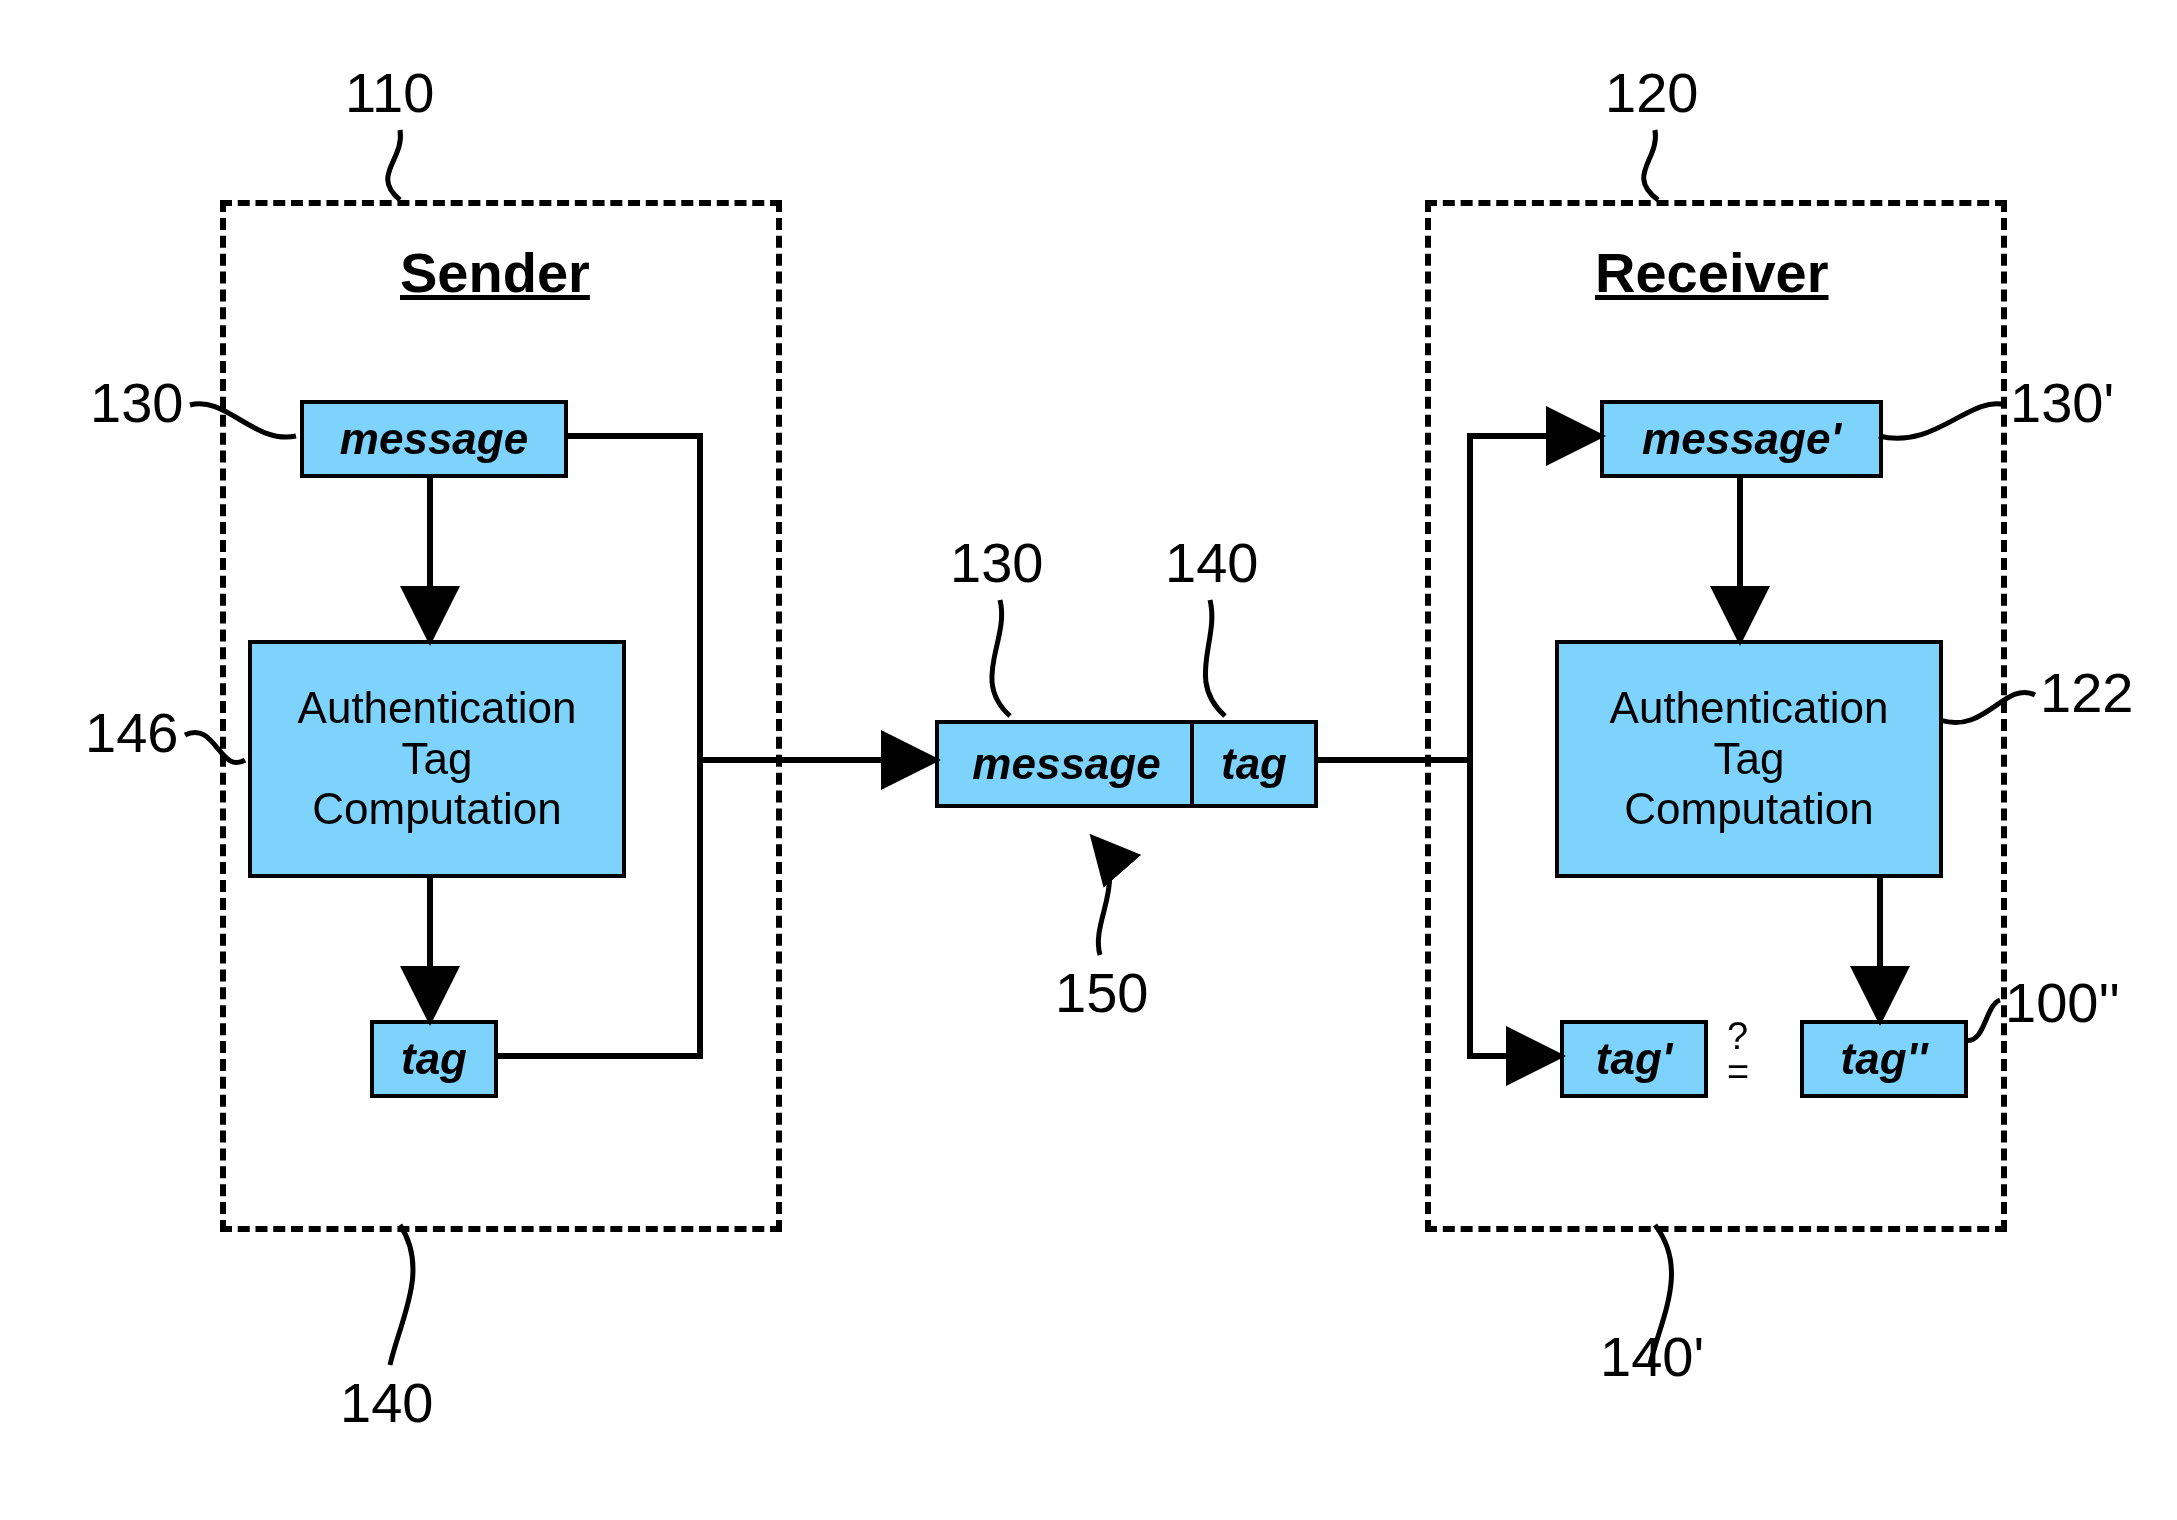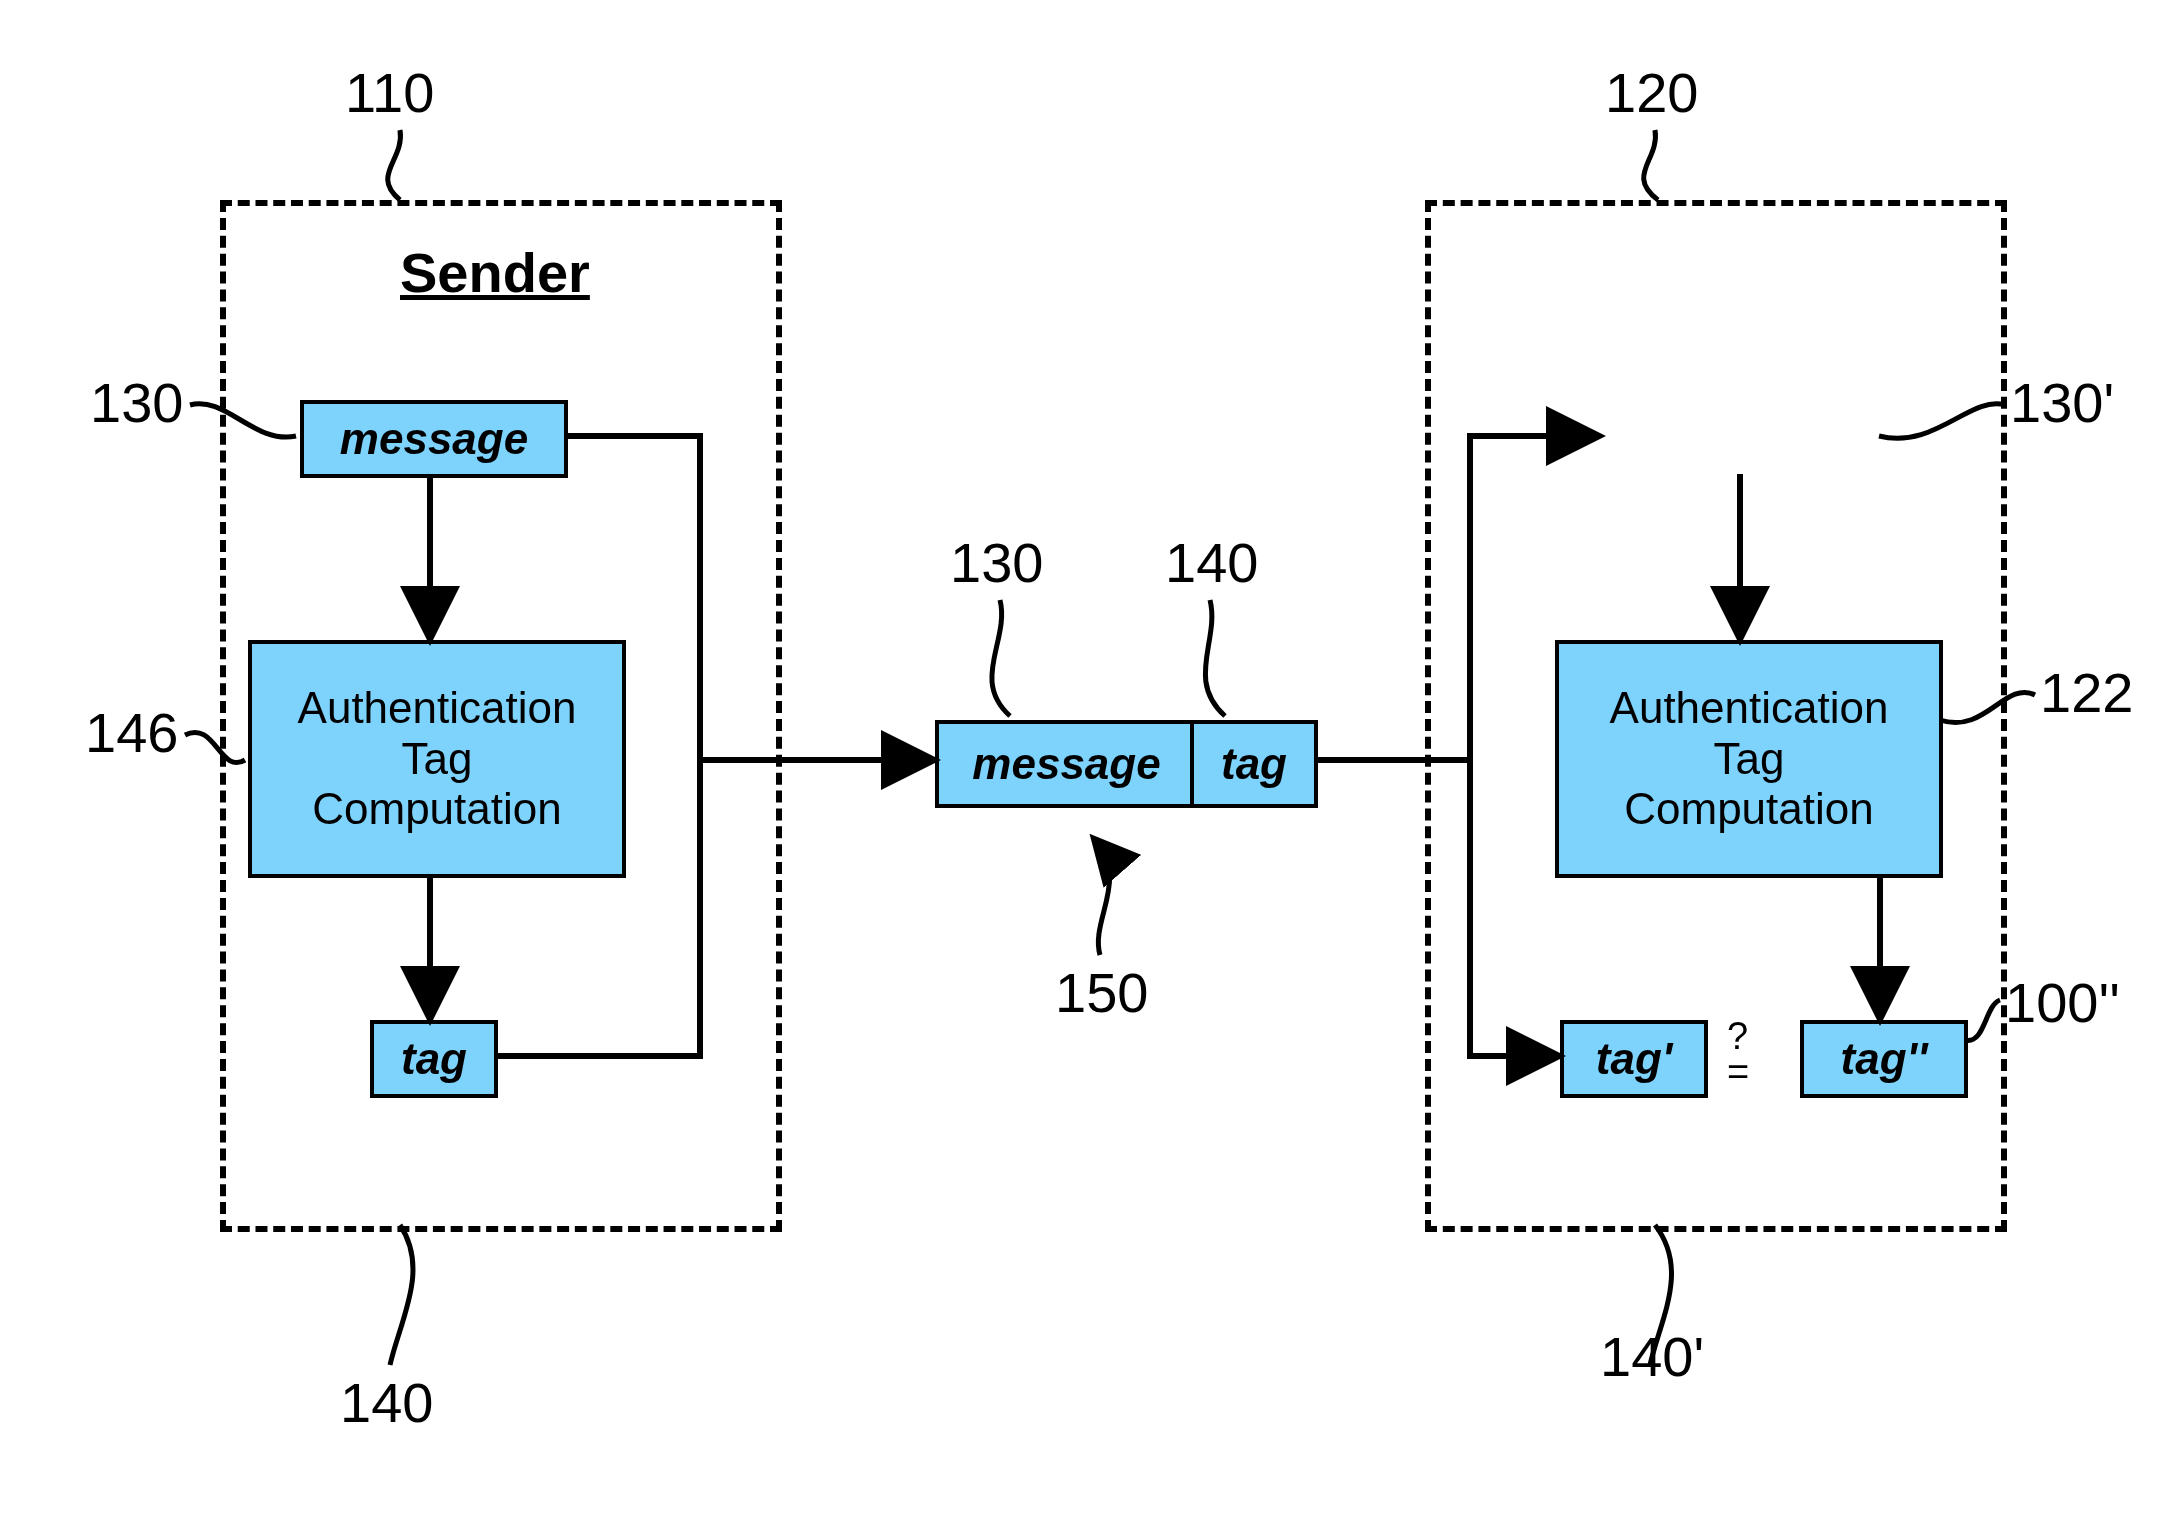--- a/index.html
+++ b/index.html
@@ -50,32 +50,34 @@
 </style>
 </head>
 <body>
 
 <div class="canvas">
 
   <div class="box dashed" style="left:220px; top:200px; width:550px; height:1020px;"></div>
   <div class="title" style="left:400px; top:240px;">Sender</div>
 
   <div class="box dashed" style="left:1425px; top:200px; width:570px; height:1020px;"></div>
+  <div class="title" style="left:1595px; top:240px;">Receiver</div>
 
   <div class="box italic" style="left:300px; top:400px; width:260px; height:70px; font-size:44px;">message</div>
 
   <div class="box" style="left:248px; top:640px; width:370px; height:230px; font-size:44px; white-space:pre-line;">Authentication
 Tag
 Computation</div>
 
   <div class="box italic" style="left:370px; top:1020px; width:120px; height:70px; font-size:44px;">tag</div>
 
   <div class="box italic" style="left:935px; top:720px; width:255px; height:80px; font-size:44px;">message</div>
   <div class="box italic" style="left:1190px; top:720px; width:120px; height:80px; font-size:44px;">tag</div>
 
+  <div class="box italic" style="left:1600px; top:400px; width:275px; height:70px; font-size:44px;">message'</div>
 
   <div class="box" style="left:1555px; top:640px; width:380px; height:230px; font-size:44px; white-space:pre-line;">Authentication
 Tag
 Computation</div>
 
   <div class="box italic" style="left:1560px; top:1020px; width:140px; height:70px; font-size:44px;">tag'</div>
 
   <div class="box italic" style="left:1800px; top:1020px; width:160px; height:70px; font-size:44px;">tag''</div>
 
   <div class="label small" style="left:1727px; top:1018px; white-space:pre-line; line-height:0.95;">?

